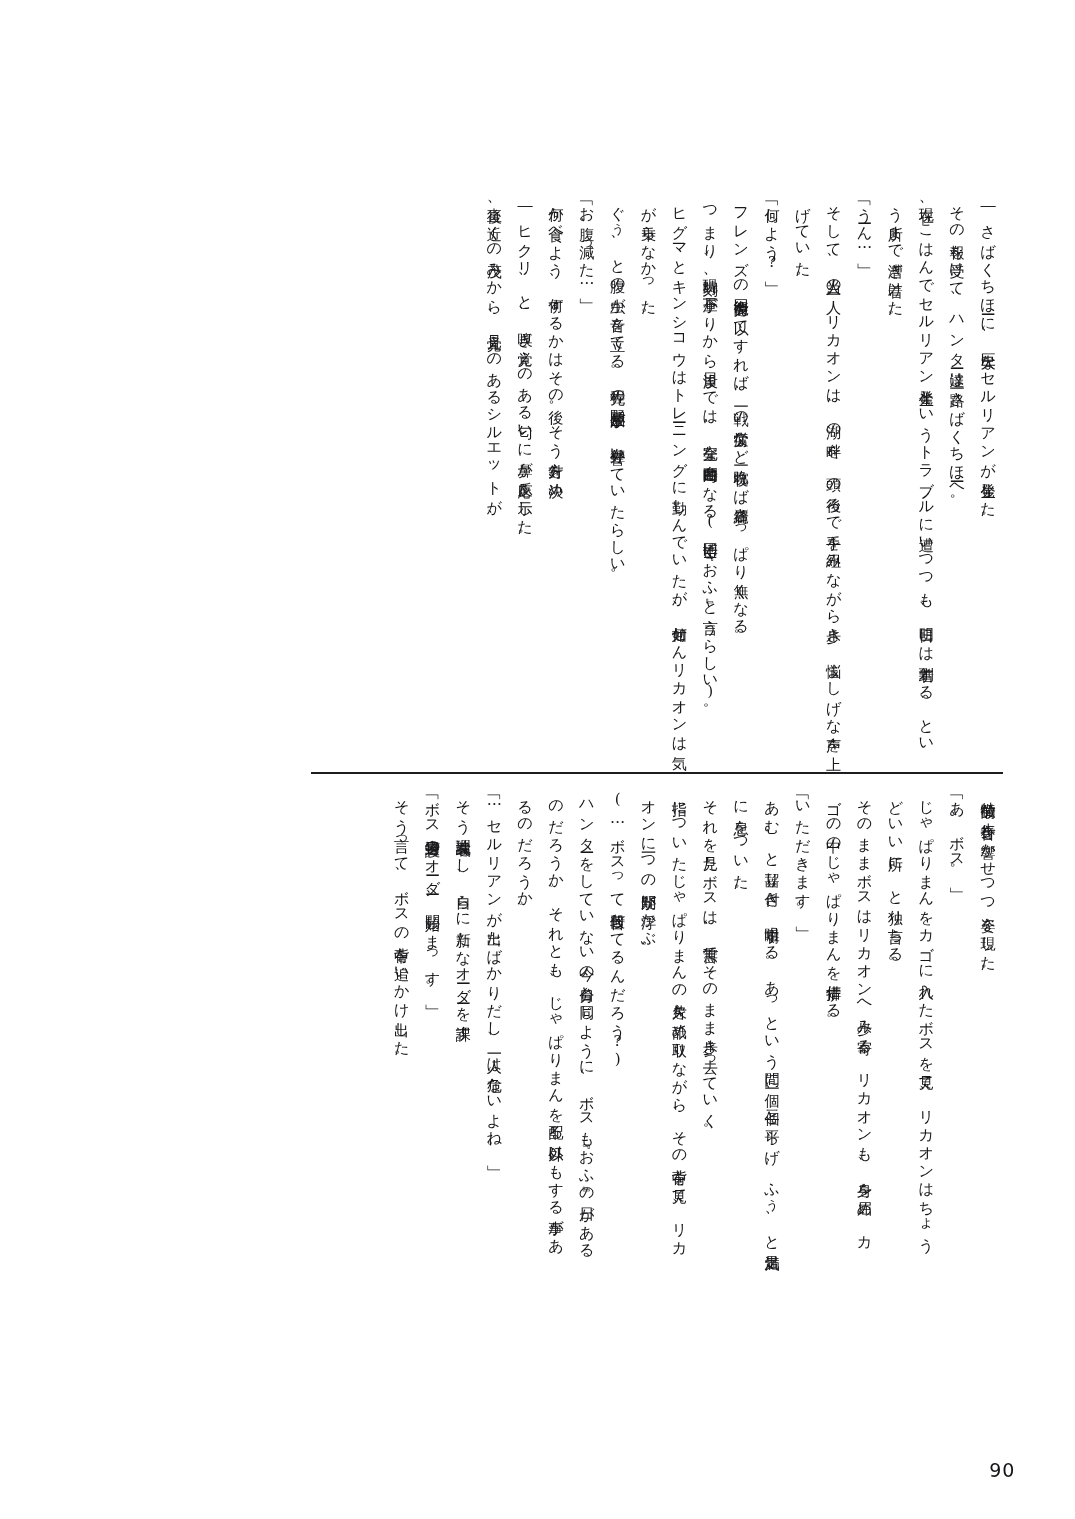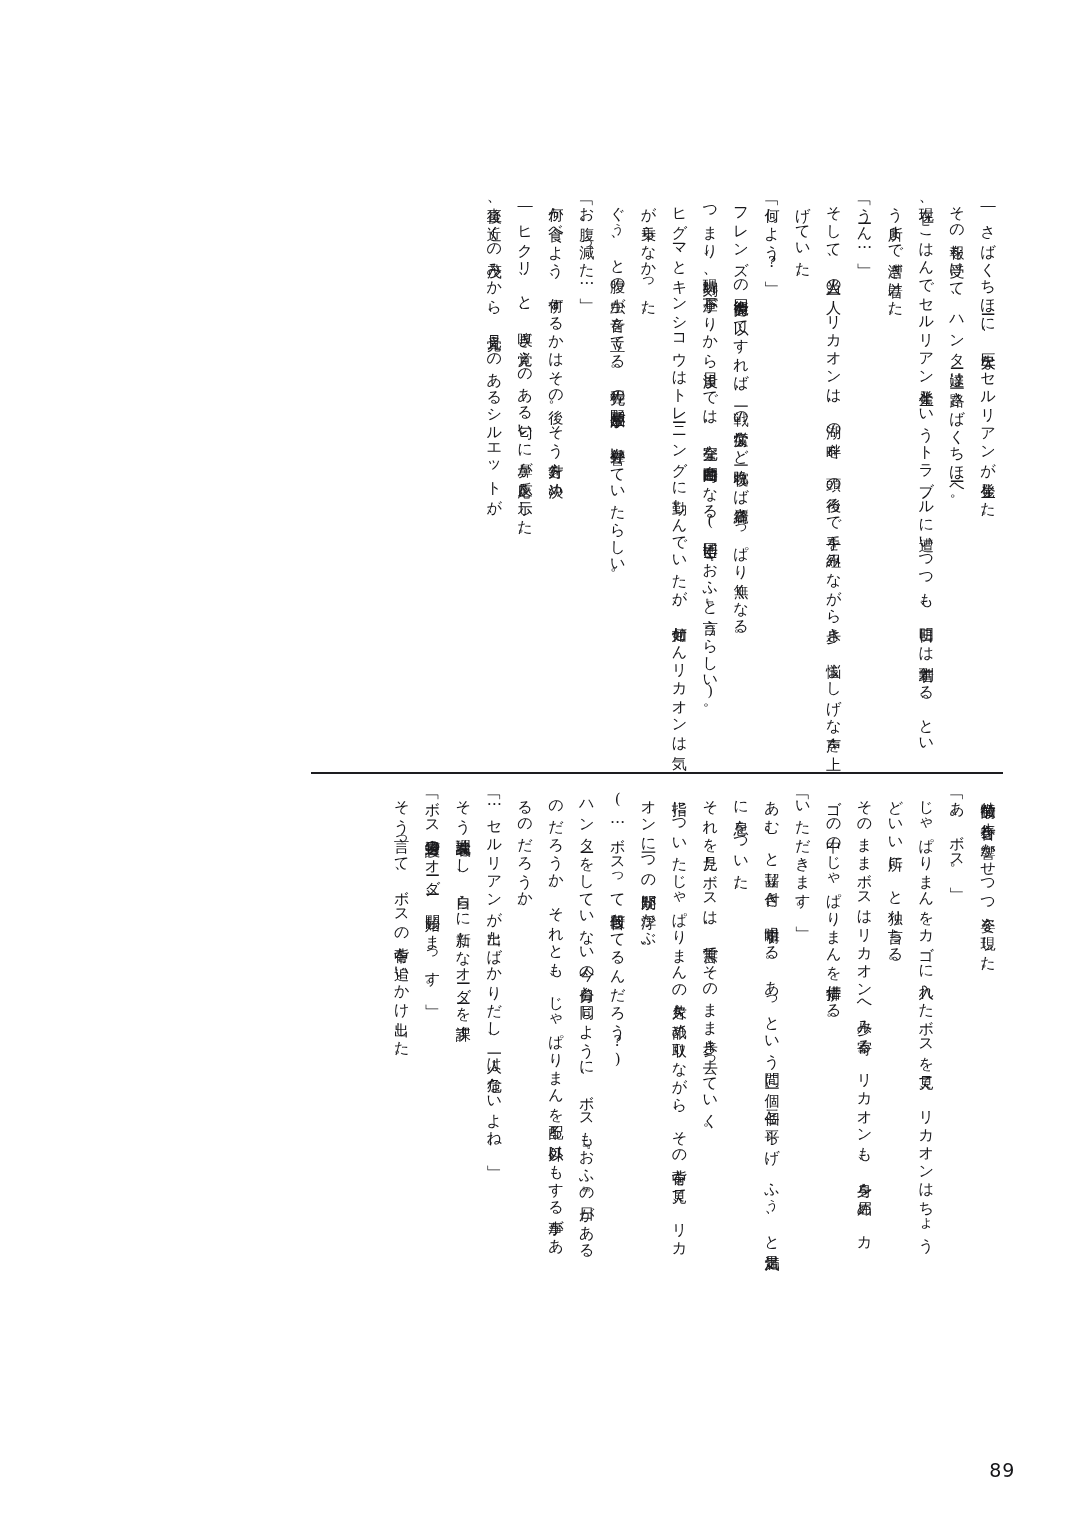--- a/index.html
+++ b/index.html
@@ -104,15 +104,15 @@
 あむ、と齧り付き、咀嚼する。あっという間に一個、二個と平らげ、ふぅ、と満足気に息をついた。
 それを見たボスは、無言でそのまま歩き去っていく。
 指についたじゃぱりまんの欠片を舐め取りながら、その背中を見て、リカオンに一つの疑問が浮かぶ。
 (…ボスって普段何してるんだろう?)
 ハンターをしていない今の自分と同じように、ボスも『おふ』の日があるのだろうか。それとも、じゃぱりまんを配る以外にもする事があるのだろうか。
 「…セルリアンが出たばかりだし、一人は危ないよね。」
 そう理論武装をし、自らに新たなオーダーを課す。
 「ボス身辺警護のオーダー、開始しまっす。」
 そう言って、ボスの背中を追いかけ出した。</div>
 
-  <div id="page-number">89</div>
+  <div id="page-number">90</div>
 
 </div>
 
 </body></html>

